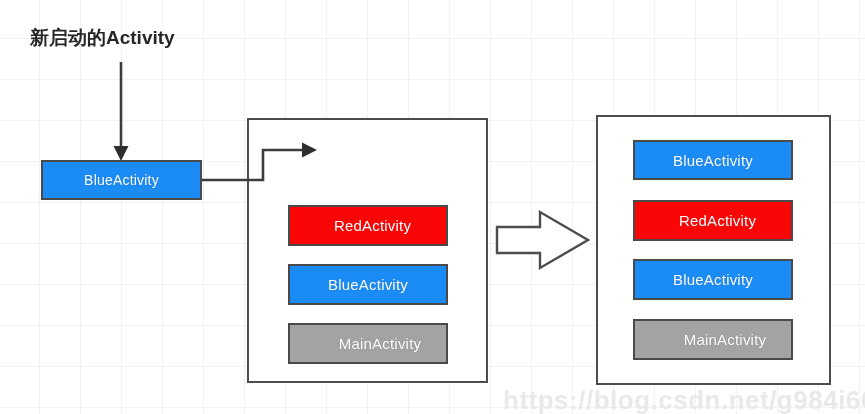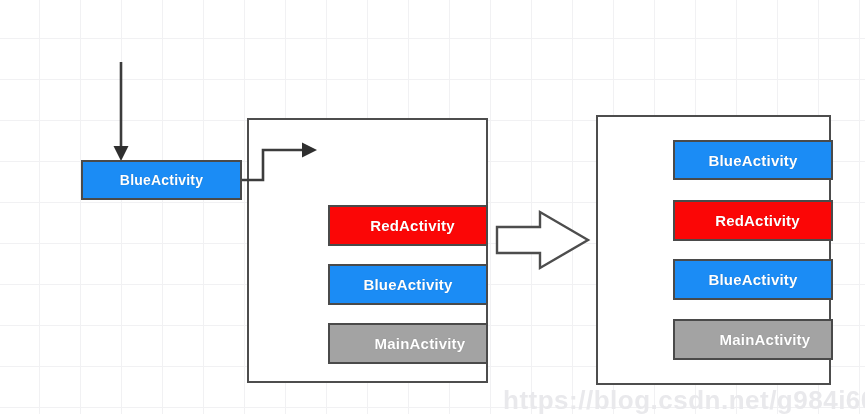--- a/index.html
+++ b/index.html
@@ -82,26 +82,25 @@
 
   
   .chip {
     position: absolute;
     box-sizing: border-box;
     border: 2px solid #4a4a4a;
     display: flex;
     align-items: center;
     justify-content: center;
     font-size: 15px;
-    font-weight: bold;
+    font-weight: normal;
     color: #ffffff;
     text-shadow: 0 0 1px rgba(0,0,0,0.25);
     letter-spacing: 0.2px;
     white-space: nowrap;
-    margin-left: 40px;
   }
   .chip.blue  { background: #1b8cf5; }
   .chip.red   { background: #fb0606; padding-left: 9px; }
   .chip.gray  { background: #a3a3a3; padding-left: 24px; }
 
   
   #chip-new {
     left: 41px;
     top: 160px;
     width: 161px;
@@ -120,20 +119,21 @@
   #chip-r-blue2 { left: 633px; top: 259px; width: 160px; height: 41px; }
   #chip-r-main  { left: 633px; top: 319px; width: 160px; height: 41px; }
 </style>
 </head>
 <body>
 
 <div id="canvas">
 
   <div class="watermark">https://blog.csdn.net/g984i60647</div>
 
+  <div class="title-label">新启动的Activity</div>
 
   <div class="stack-box" id="stack-middle"></div>
 
   <div class="stack-box" id="stack-right"></div>
 
   <svg class="overlay" viewBox="0 0 865 414">
 
     <g>
       <line x1="121" y1="62" x2="121" y2="147" stroke="#3c3c3c" stroke-width="2.6"></line>
       <polygon points="113.5,146 128.5,146 121,161" fill="#2f2f2f"></polygon>

